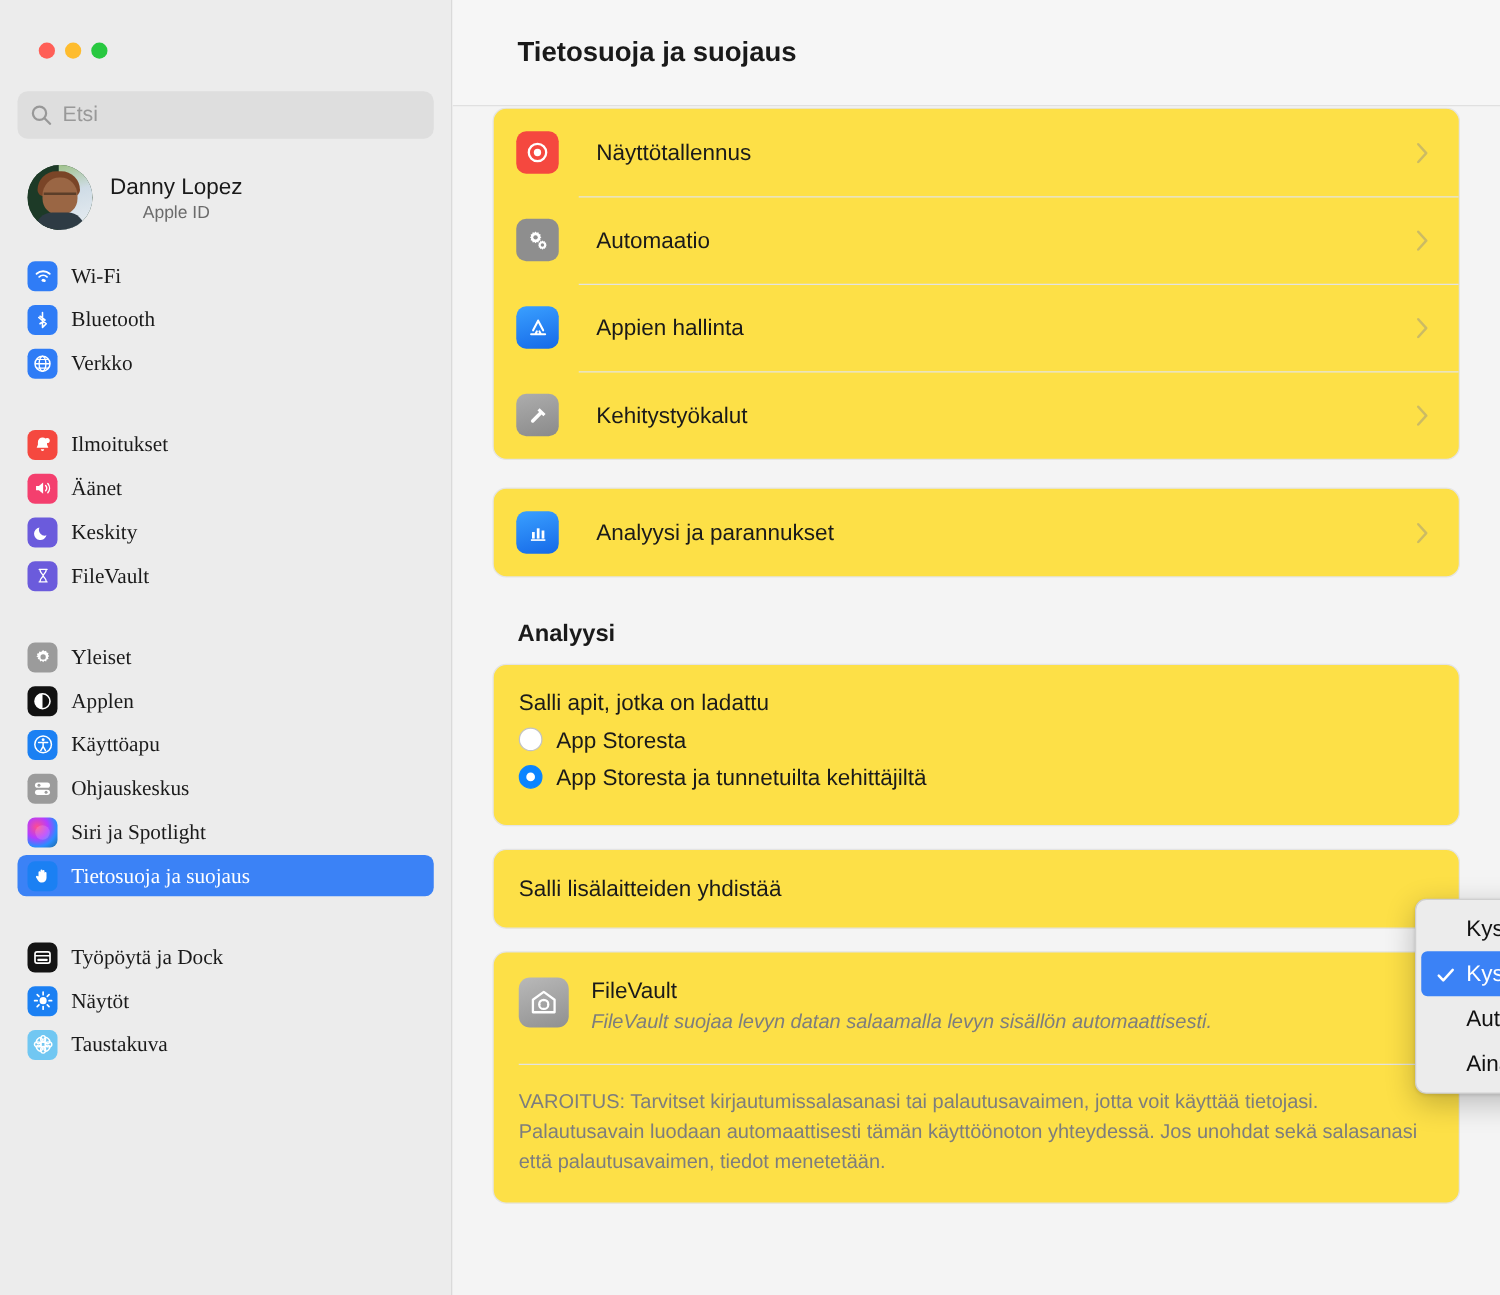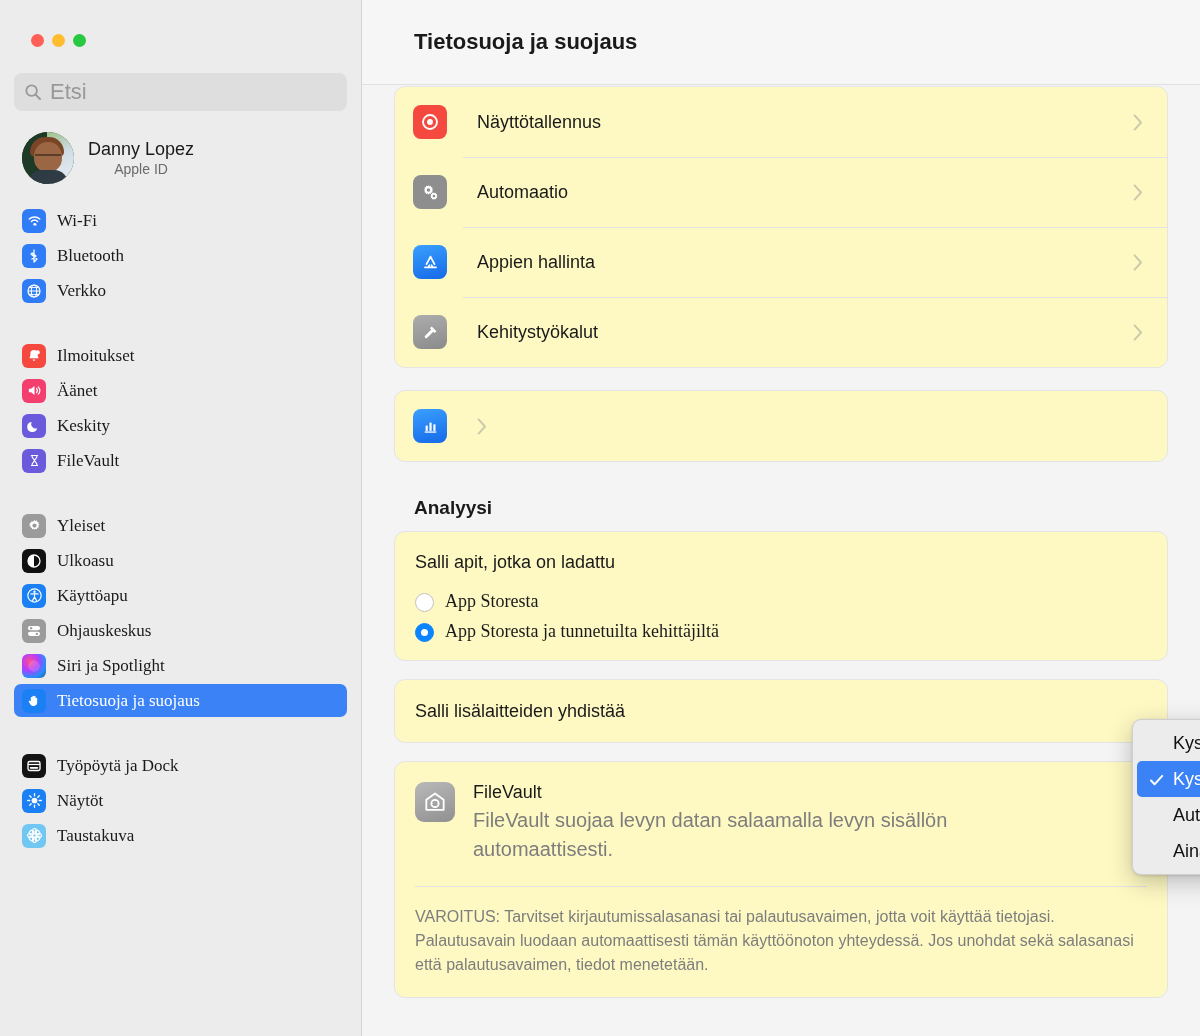--- a/index.html
+++ b/index.html
@@ -44,21 +44,21 @@
     background: #dedede;
     border-radius: 8px;
     display: flex;
     align-items: center;
     padding: 0 10px;
   }
   .search-icon { width: 18px; height: 18px; flex: 0 0 18px; margin-right: 8px; opacity: .62; }
   .search-input {
     border: none; outline: none; background: transparent;
     font-family: "Liberation Sans", sans-serif;
-    font-size: 22px; color: #222; width: 100%;
+    font-size: 17px; color: #222; width: 100%;
   }
   .search-input::placeholder { color: #999; }
 
   .account {
     display: flex; align-items: center;
     margin: 15px 14px 0 14px;
     padding: 6px 8px;
     border-radius: 8px;
     text-align: center;
   }
@@ -132,21 +132,21 @@
   }
   .title { font-size: 22px; font-weight: bold; color: #1a1a1a; }
 
   .content {
     position: absolute;
     top: 86px; left: 0; right: 0; bottom: 0;
     padding: 0 32px 0 32px;
     overflow: hidden;
   }
   .card {
-    background: #fef9c3;
+    background: #fde047;
     border: 1px solid #e4e4e4;
     border-radius: 11px;
     margin-top: 0;
     overflow: hidden;
   }
   .card + .card { margin-top: 22px; }
 
   .row {
     display: flex; align-items: center;
     height: 70px;
@@ -167,21 +167,21 @@
   .row-label { font-size: 18px; color: #1a1a1a; flex: 1 1 auto; }
   .chev { width: 10px; height: 17px; flex: 0 0 10px; opacity: .42; margin-right: 6px; }
 
   .section-title {
     font-size: 19px; font-weight: bold; color: #1a1a1a;
     margin: 35px 0 12px 20px;
   }
 
   .radio-card { padding: 20px 20px 18px 20px; }
   .radio-head { font-size: 18px; color: #1a1a1a; margin-bottom: 9px; }
-  .radio-row { display: flex; align-items: flex-end; height: 30px; font-family: Liberation Serif, serif; }
+  .radio-row { display: flex; align-items: flex-start; height: 30px; }
   .radio {
     width: 19px; height: 19px; flex: 0 0 19px; border-radius: 50%;
     background: #ffffff; border: 1px solid #c3c3c3; margin-right: 11px;
     display: flex; align-items: center; justify-content: center;
   }
   .radio.on { background: #0a84ff; border-color: #0a84ff; }
   .radio.on::after { content:""; width:7px; height:7px; border-radius:50%; background:#fff; }
   .radio-label { font-size: 18px; color: #1a1a1a; }
 
   .pref-row {
@@ -192,21 +192,21 @@
 
   .fv-card { padding: 0; }
   .fv-top { display: flex; padding: 20px 20px 22px 20px; }
   .fv-icon {
     width: 40px; height: 40px; flex: 0 0 40px;
     border-radius: 9px; margin-right: 18px;
     background: linear-gradient(160deg,#b9b9b9,#909090);
     display: flex; align-items: center; justify-content: center;
   }
   .fv-name { font-size: 18px; color: #1a1a1a; margin-bottom: 3px; }
-  .fv-desc { font-size: 20px; color: #7d7d7d; line-height: 1.45; max-width: 560px; }
+  .fv-desc { font-size: 16px; color: #7d7d7d; line-height: 1.45; max-width: 560px; font-style: italic; }
   .fv-sep { height: 1px; background: #e3e3e3; margin: 0 20px; }
   .fv-warn {
     padding: 18px 22px 20px 20px;
     font-size: 16px; color: #7d7d7d; line-height: 1.5;
   }
 
   
   .menu {
     position: absolute;
     left: 770px; top: 719px;
@@ -354,21 +354,21 @@
           </span>
           <span class="nav-label">Yleiset</span>
         </div>
         <div class="nav-item">
           <span class="nav-icon" style="background:#111111">
             <svg viewBox="0 0 24 24" width="18" height="18">
                 <circle cx="12" cy="12" r="8" fill="none" stroke="#fff" stroke-width="1.7"></circle>
                 <path d="M12 4a8 8 0 000 16z" fill="#fff"></path>
               </svg>
           </span>
-          <span class="nav-label">Ulkoasu</span>
+          <span class="nav-label">Applen</span>
         </div>
         <div class="nav-item">
           <span class="nav-icon" style="background:#1b80f3">
             <svg viewBox="0 0 24 24" width="19" height="19">
                 <circle cx="12" cy="12" r="8.4" fill="none" stroke="#fff" stroke-width="1.5"></circle>
                 <circle cx="12" cy="7.3" r="1.5" fill="#fff"></circle>
                 <path d="M7.4 10h9.2M12 10v4m0 0l-2.4 4.2M12 14l2.4 4.2" stroke="#fff" stroke-width="1.5" fill="none" stroke-linecap="round"></path>
               </svg>
           </span>
           <span class="nav-label">Käyttöapu</span>
@@ -528,20 +528,21 @@
       <div class="card">
         <div class="row">
           <span class="row-icon" style="background:linear-gradient(165deg,#3aa0ff,#1569e8)">
             <svg viewBox="0 0 24 24" width="21" height="21">
                 <rect x="6.4" y="11" width="2.5" height="6" fill="#fff"></rect>
                 <rect x="10.8" y="7.6" width="2.5" height="9.4" fill="#fff"></rect>
                 <rect x="15.2" y="9.6" width="2.5" height="7.4" fill="#fff"></rect>
                 <rect x="5.4" y="17.6" width="13.2" height="1.5" fill="#fff"></rect>
               </svg>
           </span>
+          <span class="row-label">Analyysi ja parannukset</span>
           <span class="chev">
             <svg viewBox="0 0 10 17" width="10" height="17">
                 <path d="M1.6 1.4L8 8.5l-6.4 7.1" fill="none" stroke="#8a8a8a" stroke-width="2" stroke-linecap="round" stroke-linejoin="round"></path>
               </svg>
           </span>
         </div>
       </div>
 
       <h2 class="section-title">Analyysi</h2>
 

